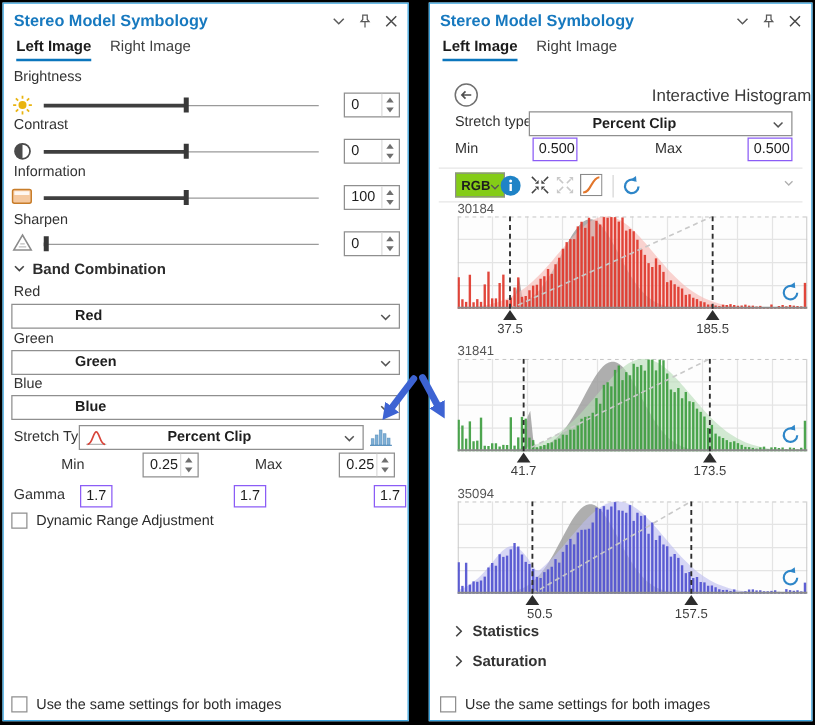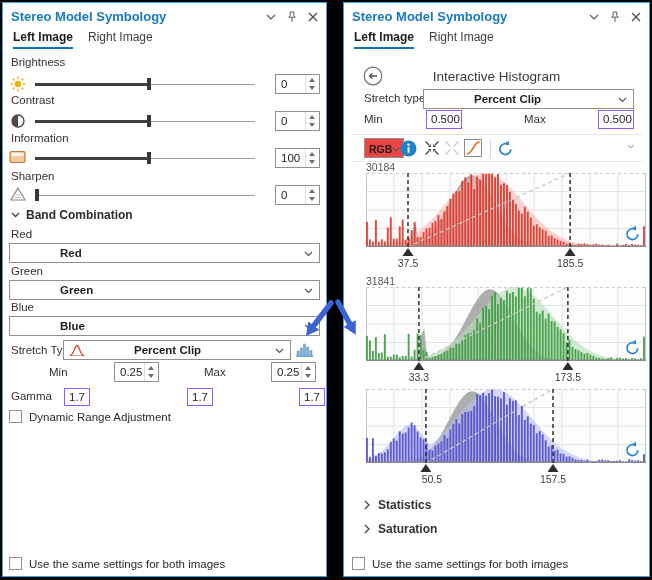--- a/index.html
+++ b/index.html
@@ -32,25 +32,25 @@
   .ddtext{position:absolute;left:6px;top:3px;font-size:11.5px;font-weight:600;color:#1e1e1e;white-space:nowrap;padding-left:44px;}
   .ddtext.ind{left:26px;}
   .chev{position:absolute;right:6px;top:7px;}
   .ddicon{position:absolute;left:4px;top:2px;}
   .sechdr{position:absolute;left:8px;font-size:12px;font-weight:600;color:#2c2c2c;display:flex;gap:6px;align-items:center;white-space:nowrap;}
   .gbox{position:absolute;width:26px;height:18px;border:1px solid #8b5cf6;background:#fff;box-sizing:border-box;font-size:11.5px;color:#1e1e1e;padding:2px 0 0 4px;}
   .cbrow{position:absolute;left:6px;display:flex;align-items:center;gap:7px;}
   .cb{width:13px;height:13px;border:1px solid #8f8f8f;background:#fff;box-sizing:border-box;flex:none;}
   .cblabel{font-size:11.5px;color:#2b2b2b;white-space:nowrap;}
   .histbtn{position:absolute;left:291px;top:337px;width:22px;height:20px;border:none;background:transparent;padding:1px;}
-  .heading{position:absolute;left:0;width:100%;text-align:center;font-size:13.5px;color:#3a3a3a;}
+  .heading{position:absolute;left:0;width:100%;text-align:right;font-size:13.5px;color:#3a3a3a;}
   .backbtn{position:absolute;left:19px;top:63px;width:20px;height:20px;}
   .tbar-line{position:absolute;left:7px;right:7px;height:0;border-top:1px solid #e6e6e6;}
   .tbtn{position:absolute;display:inline-flex;align-items:center;justify-content:center;}
-  .rgbdd{position:absolute;left:20px;top:135px;width:40px;height:20px;border:1px solid #8f8f8f;background:#ef4444;box-sizing:border-box;text-align:center;}
+  .rgbdd{position:absolute;left:20px;top:135px;width:40px;height:20px;border:1px solid #8f8f8f;background:#84cc16;box-sizing:border-box;text-align:center;}
   .rgbtext{position:absolute;left:4px;top:4px;font-size:10.5px;font-weight:600;color:#1e1e1e;}
   .tsep{position:absolute;width:0;height:18px;border-left:1px solid #d6d6d6;}
   .hist{position:absolute;left:22px;width:280px;}
   .hcount{font-size:10.5px;color:#555;height:12px;line-height:12px;}
   .hplot{display:block;}
   .haxis{position:relative;height:12px;}
   .hlab{position:absolute;top:0;transform:translateX(-50%);font-size:10.5px;color:#3d3d3d;white-space:nowrap;}
   .secrow{position:absolute;left:20px;display:flex;gap:8px;align-items:center;font-size:12px;font-weight:600;color:#333;white-space:nowrap;}
   #annot{position:absolute;left:0;top:0;pointer-events:none;}
 </style>
@@ -604,25 +604,26 @@
           <line x1="52.92" y1="0" x2="52.92" y2="74" stroke="#2d2d2d" stroke-width="1.5" stroke-dasharray="4 3"></line>
           <polygon points="47.4,83 58.4,83 52.9,75" fill="#2d2d2d"></polygon>
           <line x1="201.88" y1="0" x2="201.88" y2="74" stroke="#2d2d2d" stroke-width="1.5" stroke-dasharray="4 3"></line>
           <polygon points="196.4,83 207.4,83 201.9,75" fill="#2d2d2d"></polygon>
           <g transform="translate(258,52)">
             <path d="M13.8 9.2 a5.4 5.4 0 1 1 -2.6 -4.7" fill="none" stroke="#2e86c8" stroke-width="1.7"></path>
             <polygon points="11.8,0.8 12.2,5.6 7.8,3.5" fill="#2e86c8"></polygon>
           </g>
         </svg>
       <div class="haxis">
-        <span class="hlab hmin" style="left: 52.92px;">33.3</span>
+        <span class="hlab hmin" style="left: 52.92px;">41.7</span>
         <span class="hlab hmax" style="left: 201.88px;">173.5</span>
       </div>
     </div>
     <div class="hist" style="top:386px">
+      <div class="hcount">35094</div>
       <svg class="hplot" width="280" height="84" viewBox="0 0 280 84">
           <rect x="0" y="0" width="280" height="74" fill="#fdfdfd"></rect>
           <line x1="28" y1="0" x2="28" y2="74" stroke="#e4e4e4" stroke-width="1"></line>
           <line x1="56" y1="0" x2="56" y2="74" stroke="#e4e4e4" stroke-width="1"></line>
           <line x1="84" y1="0" x2="84" y2="74" stroke="#e4e4e4" stroke-width="1"></line>
           <line x1="112" y1="0" x2="112" y2="74" stroke="#e4e4e4" stroke-width="1"></line>
           <line x1="140" y1="0" x2="140" y2="74" stroke="#e4e4e4" stroke-width="1"></line>
           <line x1="168" y1="0" x2="168" y2="74" stroke="#e4e4e4" stroke-width="1"></line>
           <line x1="196" y1="0" x2="196" y2="74" stroke="#e4e4e4" stroke-width="1"></line>
           <line x1="224" y1="0" x2="224" y2="74" stroke="#e4e4e4" stroke-width="1"></line>

